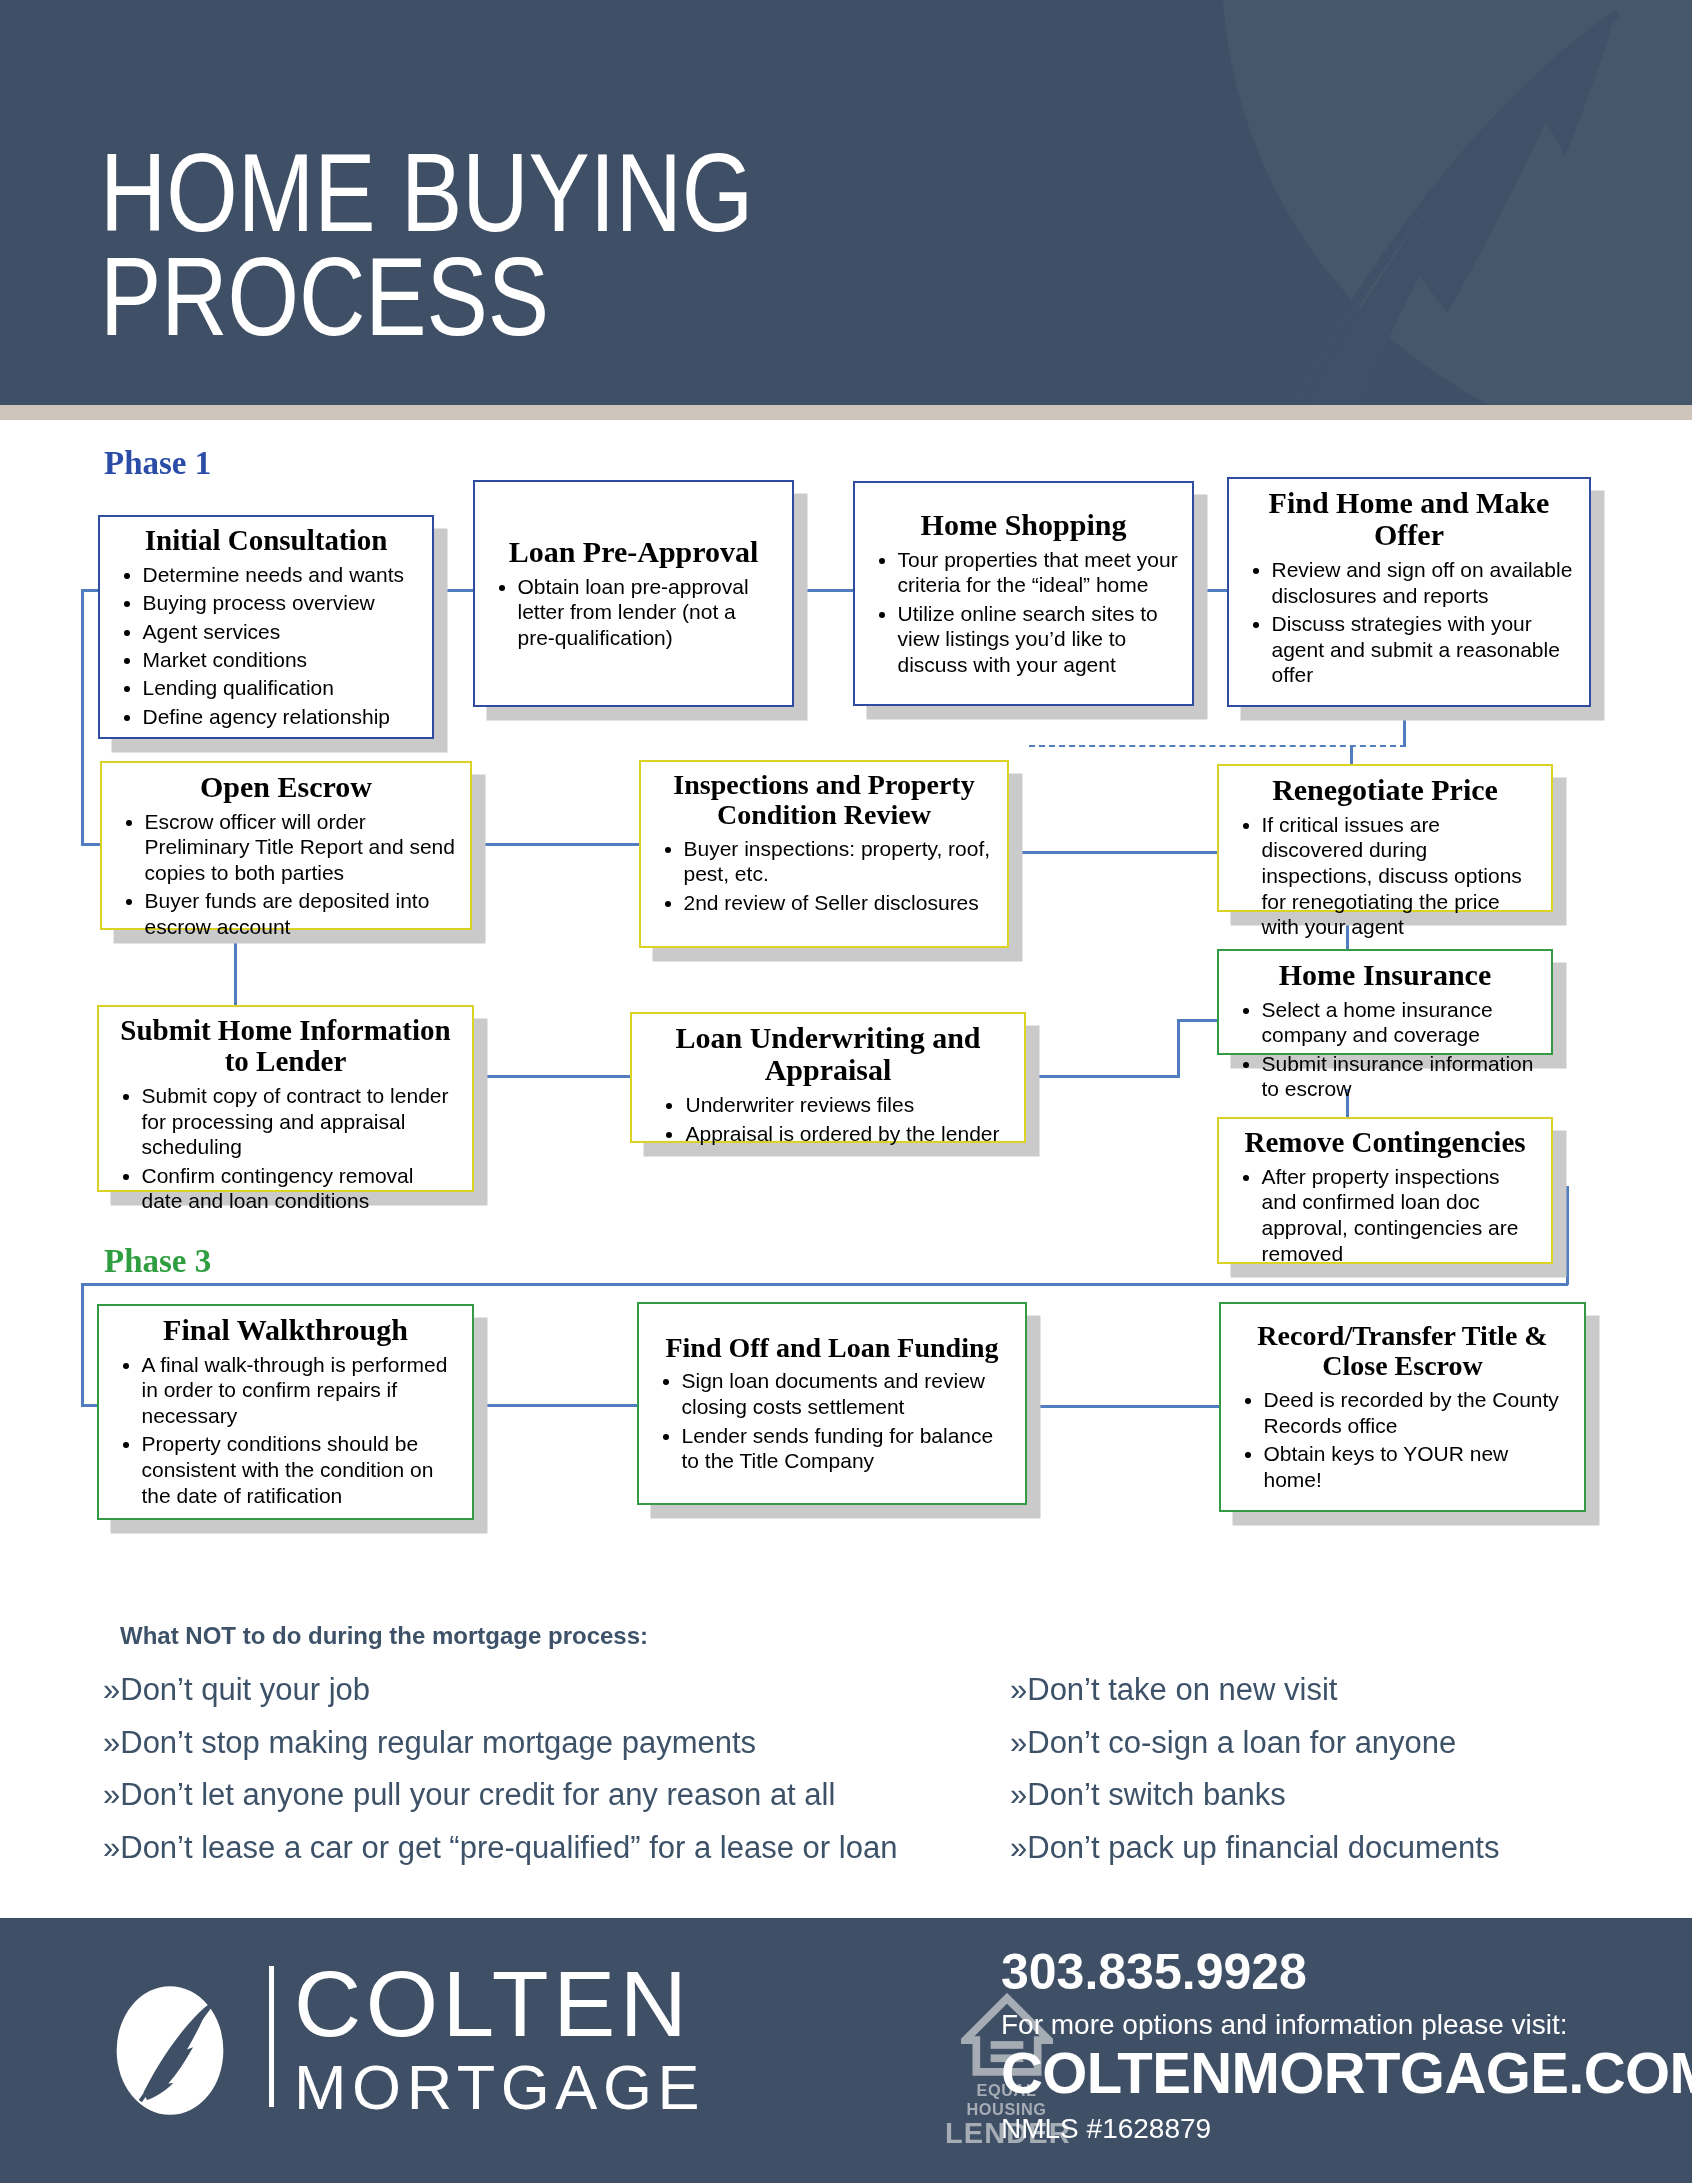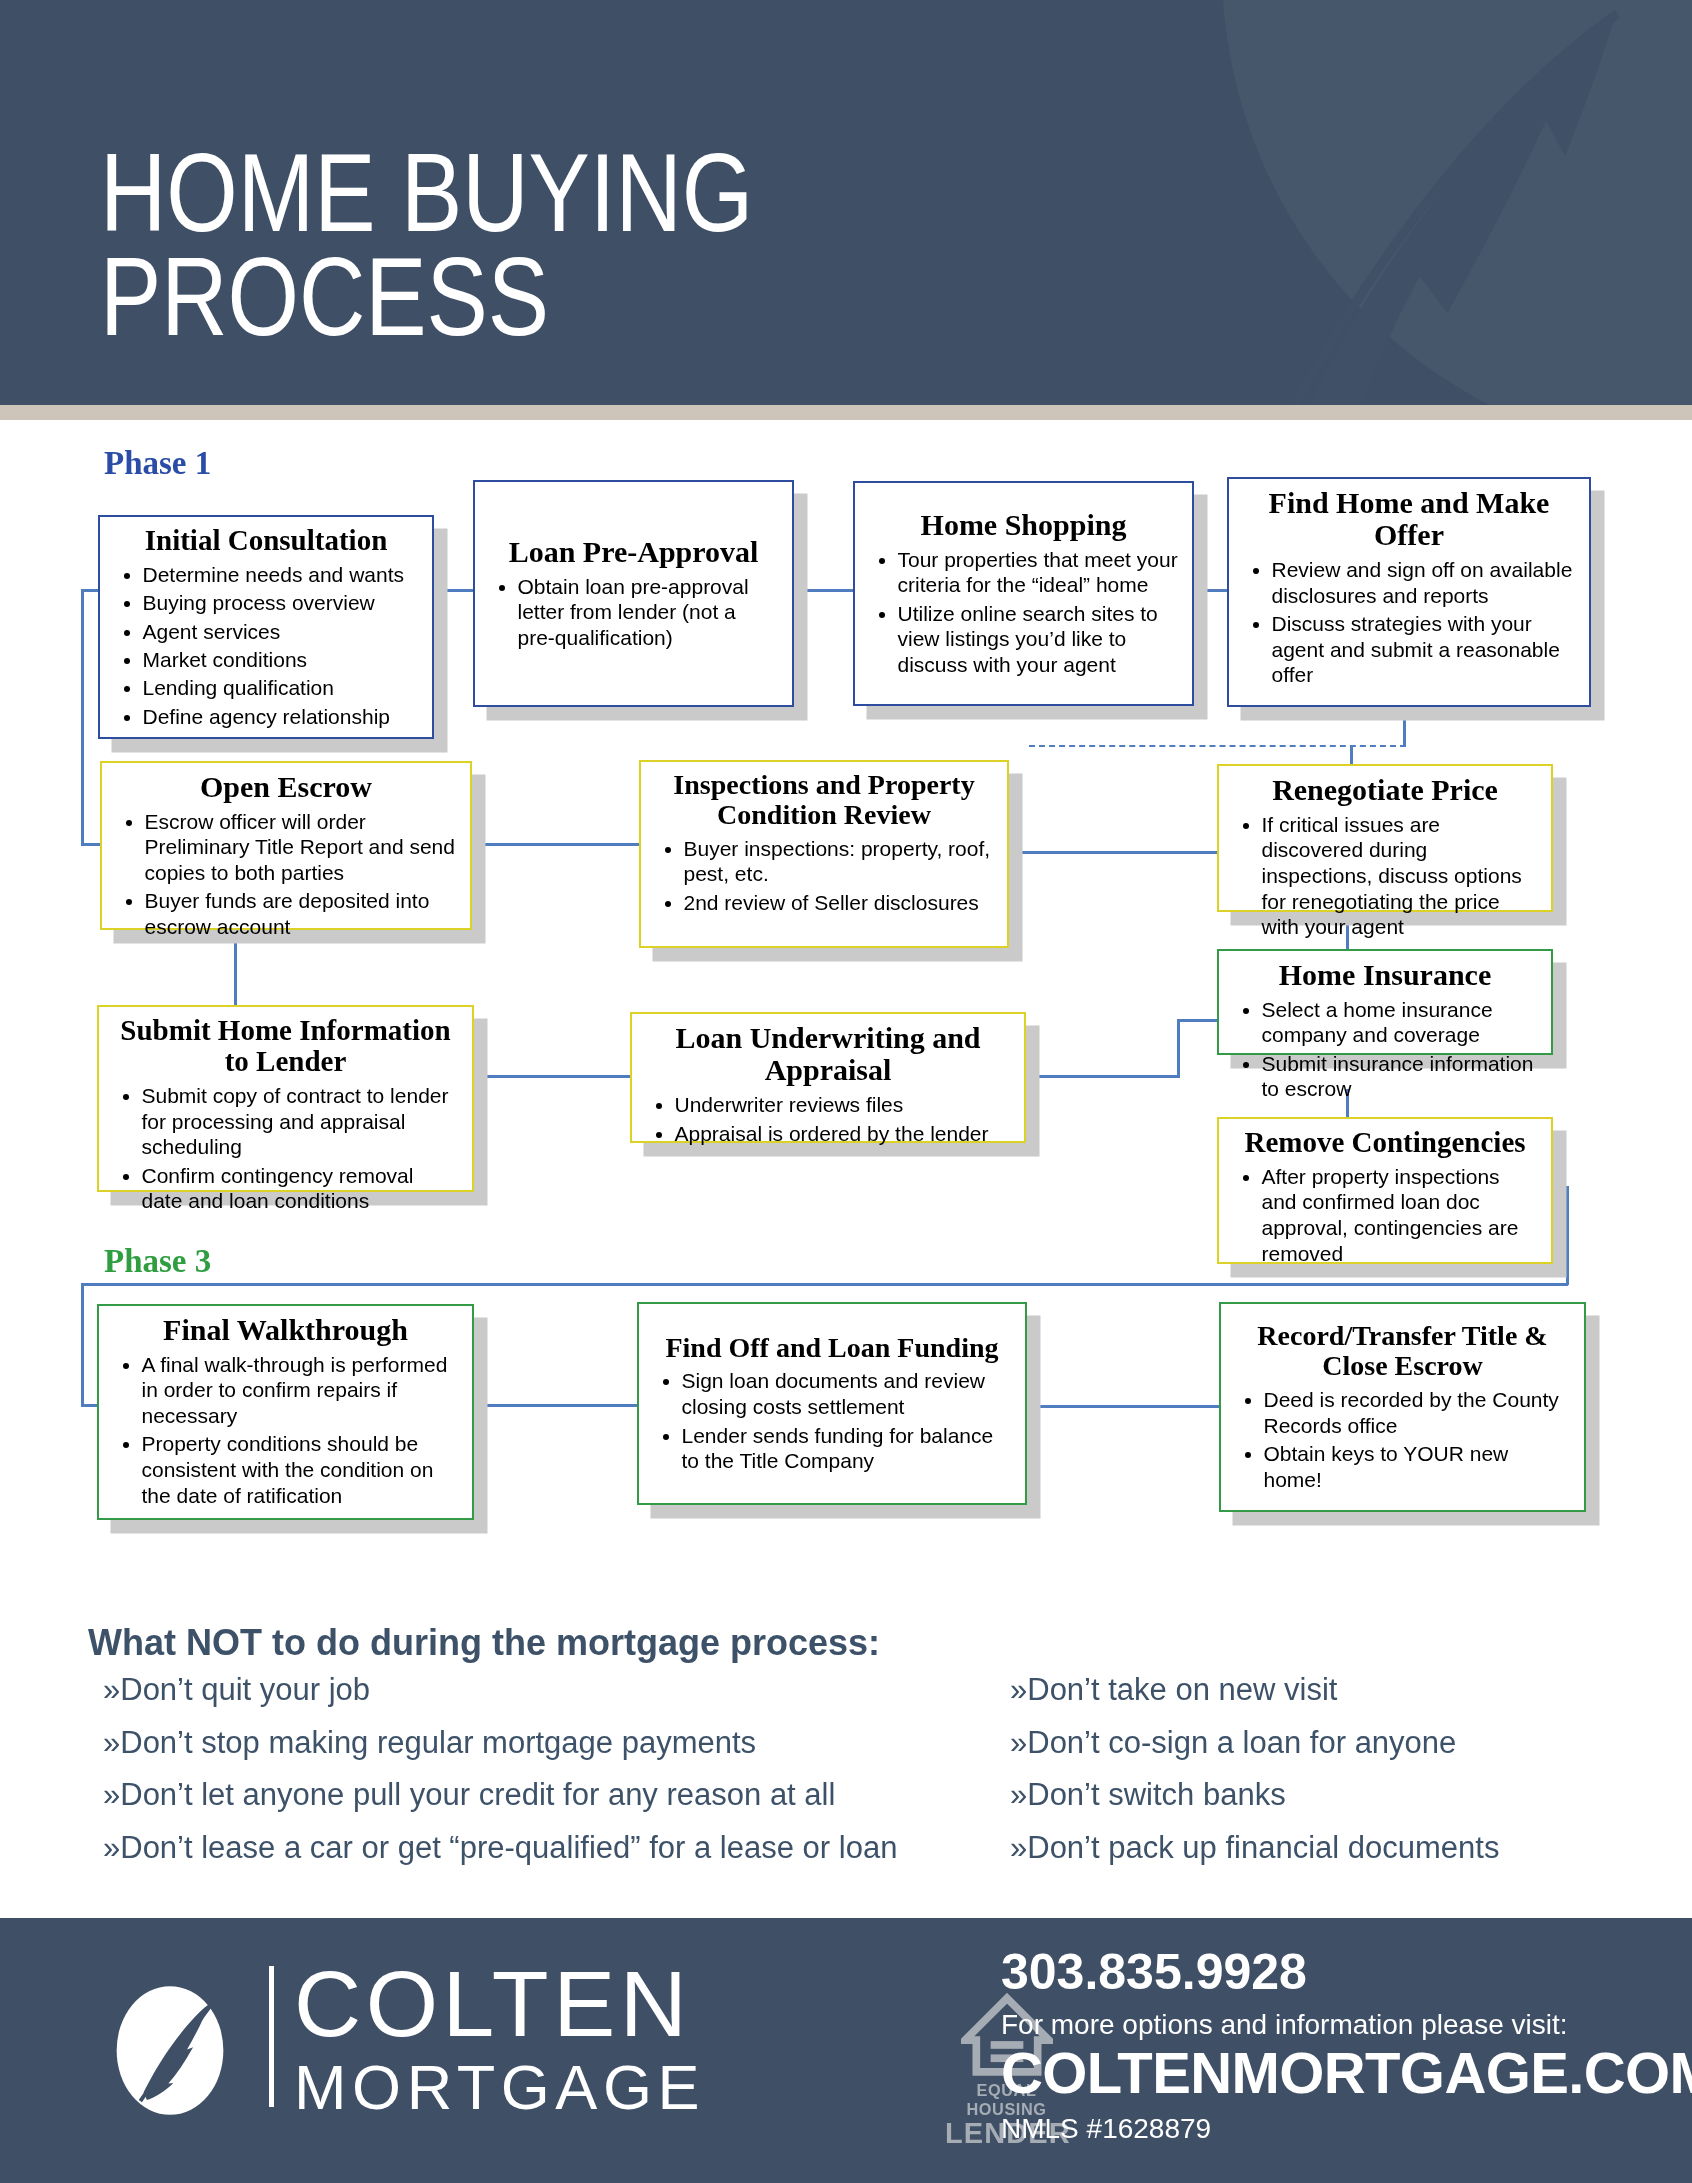--- a/index.html
+++ b/index.html
@@ -10,34 +10,34 @@
   .header-stripe{position:absolute;left:0;top:405px;width:1693px;height:14.6px;background:#CDC5BA;}
   .watermark{position:absolute;right:0;top:0;width:645px;height:405px;}
   .page-title{position:absolute;left:100px;top:66px;color:#ffffff;font-size:112px;line-height:0.93;
               letter-spacing:0px;font-weight:400;transform:scaleX(0.82);transform-origin:left top;white-space:nowrap;}
   
   .phase-label{position:absolute;font-family:"Liberation Serif",serif;font-weight:bold;font-size:33px;line-height:1;}
   .p1{color:#2B4DA8;} .p2{color:#BDB71E;} .p3{color:#2F9E41;}
   
   .box{position:absolute;background:#ffffff;border:2.8px solid #2E4DA0;box-sizing:border-box;
        box-shadow:13.5px 13.5px 0 #CACACA;display:flex;flex-direction:column;padding:5.6px 13.5px;}
-  .box.yellow{border-color:#DCD226;}
+  .box.yellow{border-color:#DCD226;align-items:center;}
   .box.green{border-color:#339A46;}
   .box.center{justify-content:center;}
   .box h3{font-family:"Liberation Serif",serif;font-weight:bold;color:#000;
           font-size:30px;line-height:1.08;text-align:center;margin:2.2px 0 5.6px 0;}
   .box h3.t52{font-size:29px;} .box h3.t50{font-size:28px;}
   .box ul{margin:0;padding:0 0 0 29px;font-size:21px;line-height:1.22;color:#000;}
   .box li{margin-bottom:2.8px;}
   
   .hl{position:absolute;height:2.8px;background:#4F7DC0;}
   .vl{position:absolute;width:2.8px;background:#4F7DC0;}
   .dash{position:absolute;height:0;border-top:2.8px dashed #4F7DC0;background:none;}
   
-  .donts-heading{position:absolute;left:88px;top:1622px;font-size:36px;font-weight:bold;color:#3D5268;}
+  .donts-heading{position:absolute;left:120px;top:1622px;font-size:24px;font-weight:bold;color:#3D5268;}
   .donts-grid{position:absolute;left:103px;top:1674px;width:1469px;display:grid;
               grid-template-columns:907px auto;grid-auto-flow:column;grid-template-rows:repeat(4,1fr);
               row-gap:20px;font-size:31px;color:#3D5268;line-height:1.05;}
   
   .footer-band{position:absolute;left:0;top:1918px;width:1693px;height:266px;background:#3F4F66;}
   .brand-logo{position:absolute;left:115px;top:1983px;}
   .brand-bar{position:absolute;left:269px;top:1966px;width:5px;height:141px;background:#ffffff;}
   .brand-name{position:absolute;left:294px;top:1958px;color:#ffffff;font-family:Liberation Sans, sans-serif;}
   .brand-name .l1{font-size:93px;letter-spacing:4.5px;line-height:1;}
   .brand-name .l2{font-size:63px;letter-spacing:5.6px;line-height:1;margin-top:4.5px;}

